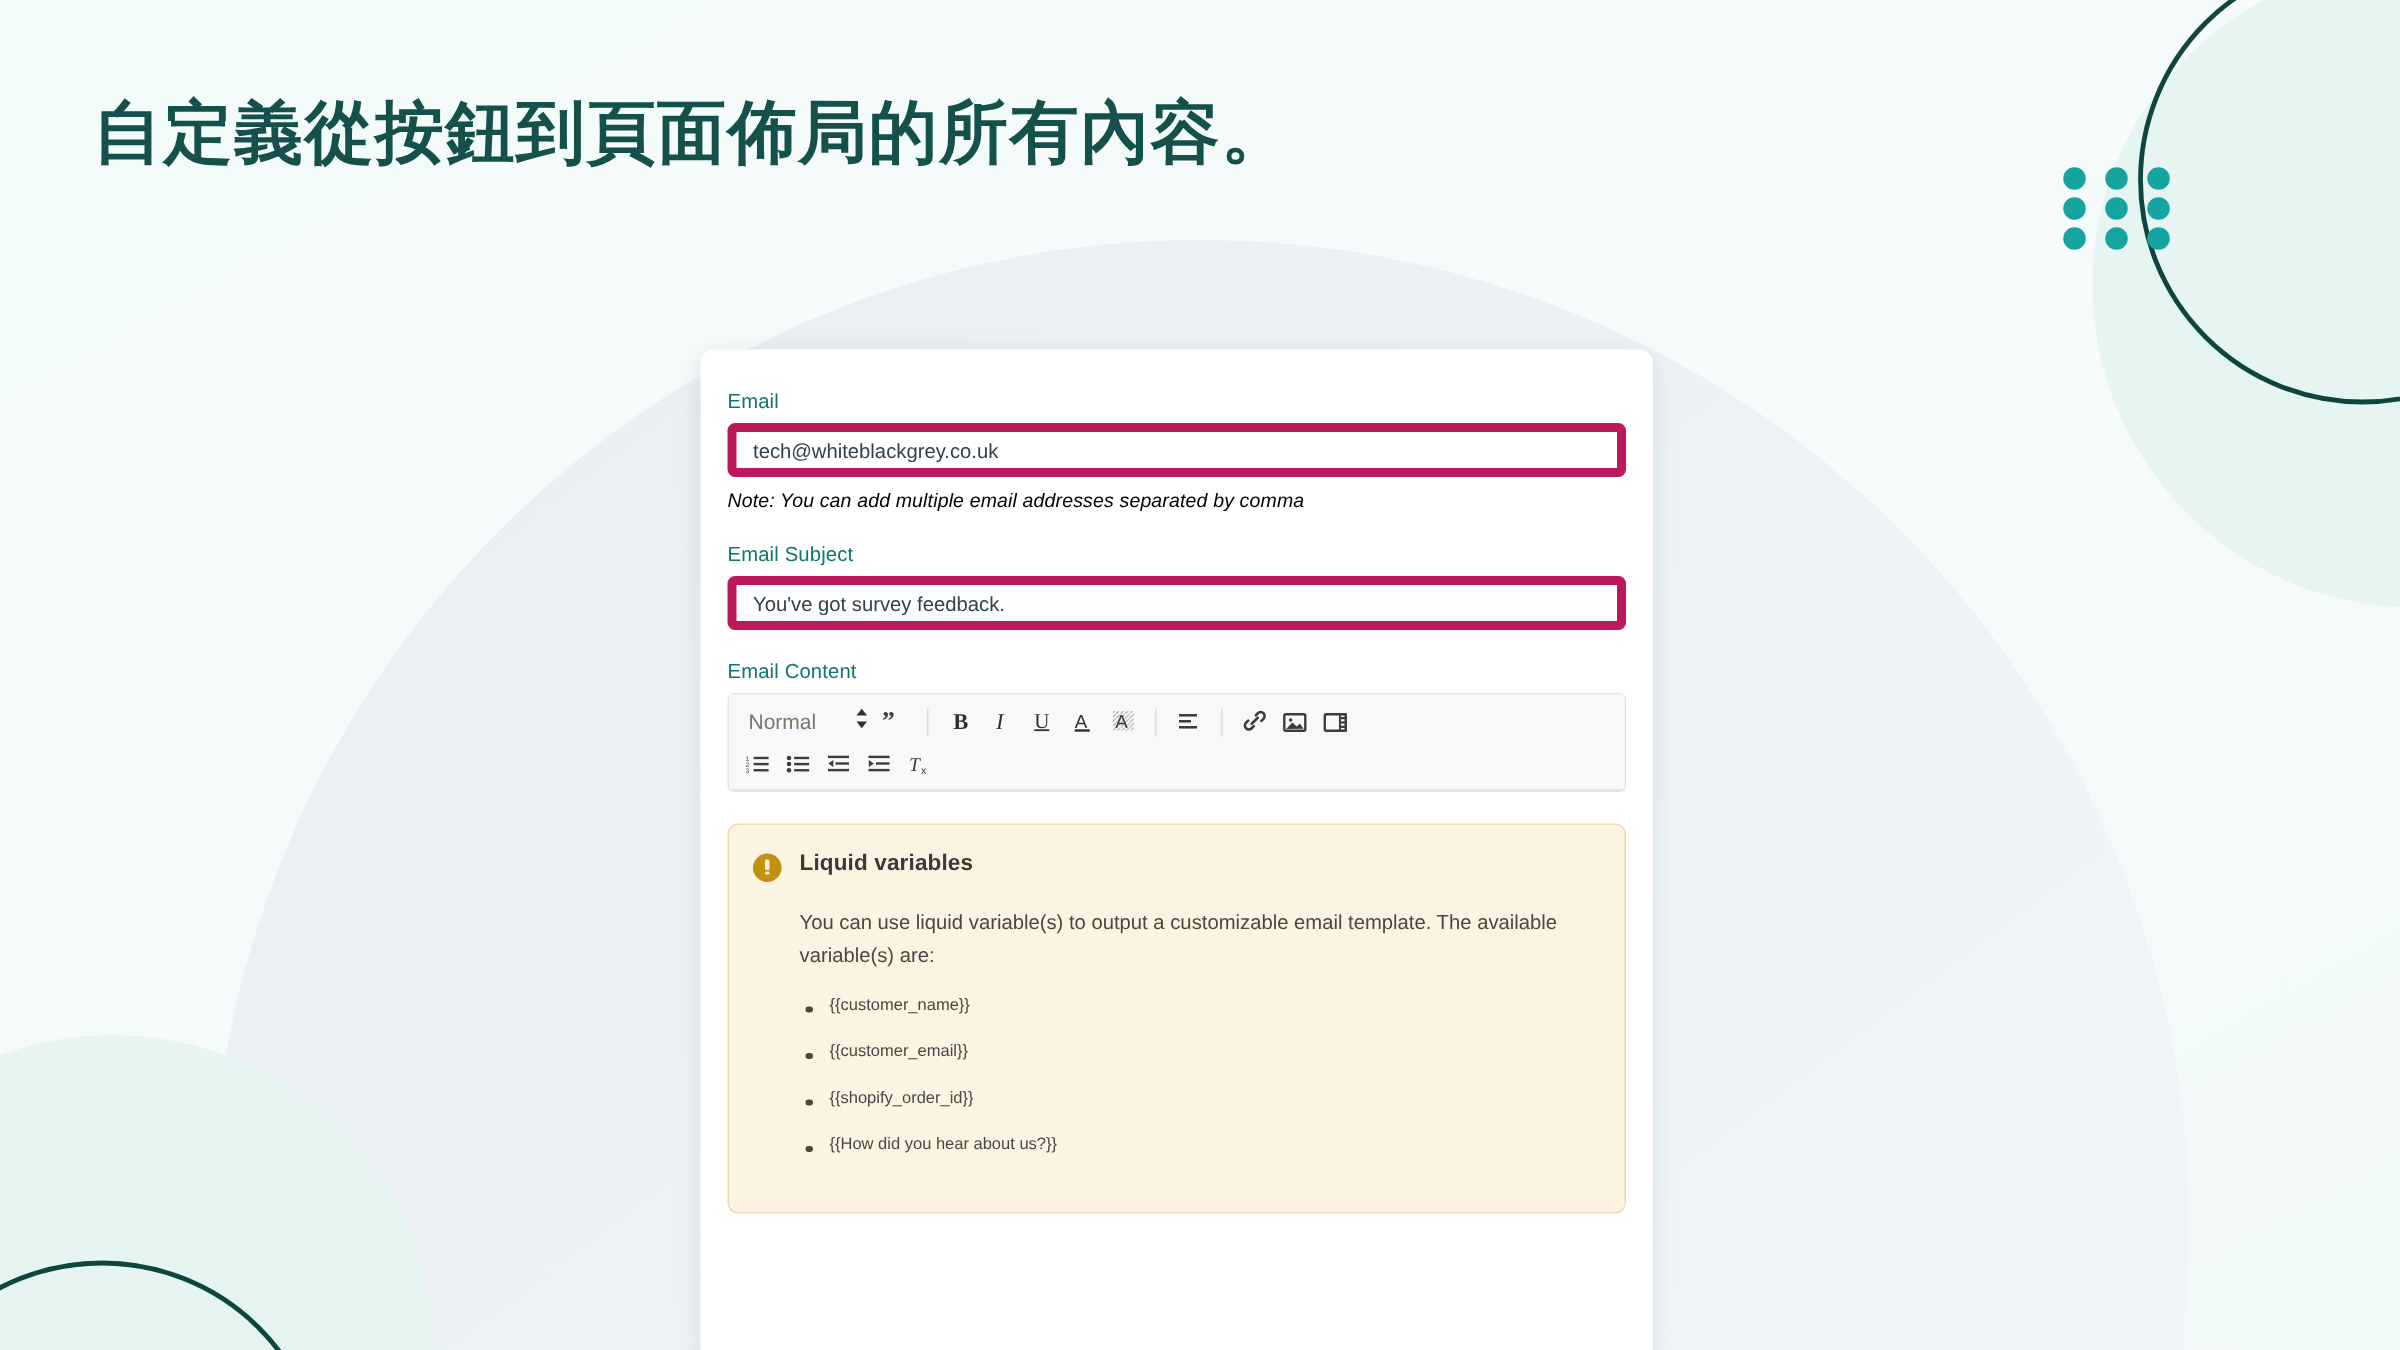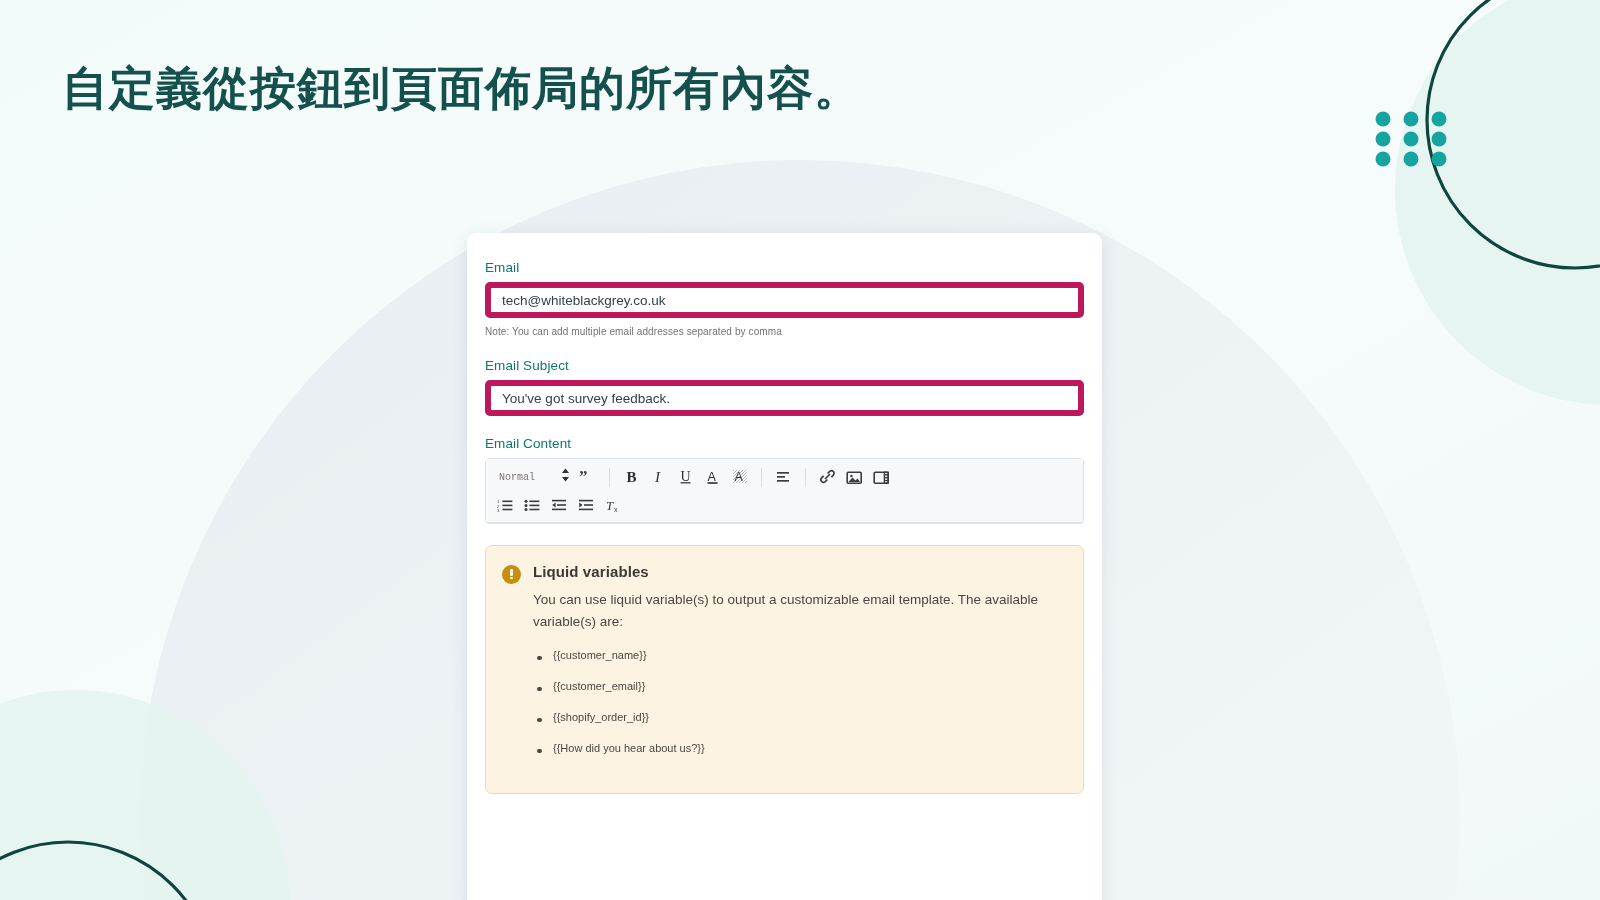--- a/index.html
+++ b/index.html
@@ -35,22 +35,23 @@
     font-size:13.5px; color:#0f766e; margin-bottom:7px;
     letter-spacing:.1px;
   }
   .text-input {
     width:100%; height:36px; border:6px solid #be185d; border-radius:5px;
     background:#fff; font-size:13.5px; color:#32404c;
     padding:0 11px; outline:none;
     font-family:"Liberation Sans","DejaVu Sans",sans-serif;
   }
   .helper-note {
-    font-size:10px; color:#737373; margin-top:8px; margin-bottom:21px;
+    font-size:13px; color:#000000; margin-top:8px; margin-bottom:21px;
     letter-spacing:.1px;
+    font-style:italic;
   }
   .spacer-md { height:20px; }
 
   
   .editor { border:1px solid #dfe3e7; border-radius:4px; }
   .toolbar {
     background:#f7f8f9; border-bottom:1px solid #dfe3e7;
     padding:4px 6px 3px 6px;
   }
   .tb-row { display:flex; align-items:center; height:28px; }
@@ -59,22 +60,22 @@
   .tb-btn {
     width:27px; height:25px; display:flex; align-items:center;
     justify-content:center; cursor:pointer; border-radius:3px;
   }
   .tb-btn svg { display:block; }
   .tb-select {
     display:flex; align-items:center; cursor:pointer;
     padding:0 4px 0 7px; height:25px; gap:26px;
   }
   .tb-select-label {
-    font-size:10px; color:#7d7469;
-    font-family:Liberation Mono, monospace;
+    font-size:14px; color:#7d7469;
+    font-family:Liberation Sans, sans-serif;
   }
   .editor-body {
     min-height:92px; padding:13px 14px 14px 14px; background:#fff;
     font-size:13.5px; line-height:1.62; color:#3b3b3b;
     font-family:"Liberation Sans","DejaVu Sans",sans-serif;
   }
 
   
   .callout {
     margin-top:21px; background:#fdf3e3; border:1px solid #f0d9b0;
@@ -87,21 +88,21 @@
   }
   .callout-icon::before {
     content:""; position:absolute; left:8.3px; top:4px;
     width:2.4px; height:6.5px; background:#fdf3e3; border-radius:1px;
   }
   .callout-icon::after {
     content:""; position:absolute; left:8.3px; top:12px;
     width:2.4px; height:2.4px; background:#fdf3e3; border-radius:50%;
   }
   .callout-title {
-    font-size:15px; font-weight:700; color:#3c3a36; margin-bottom:9px;
+    font-size:15px; font-weight:700; color:#3c3a36; margin-bottom:20px;
     letter-spacing:.1px;
   }
   .callout-text {
     font-size:13.5px; line-height:1.66; color:#4a4742; max-width:512px;
   }
   .var-list { list-style:none; margin-top:15px; }
   .var-list li {
     font-size:11px; color:#4a4742; margin-bottom:19px;
     padding-left:20px; position:relative;
   }

